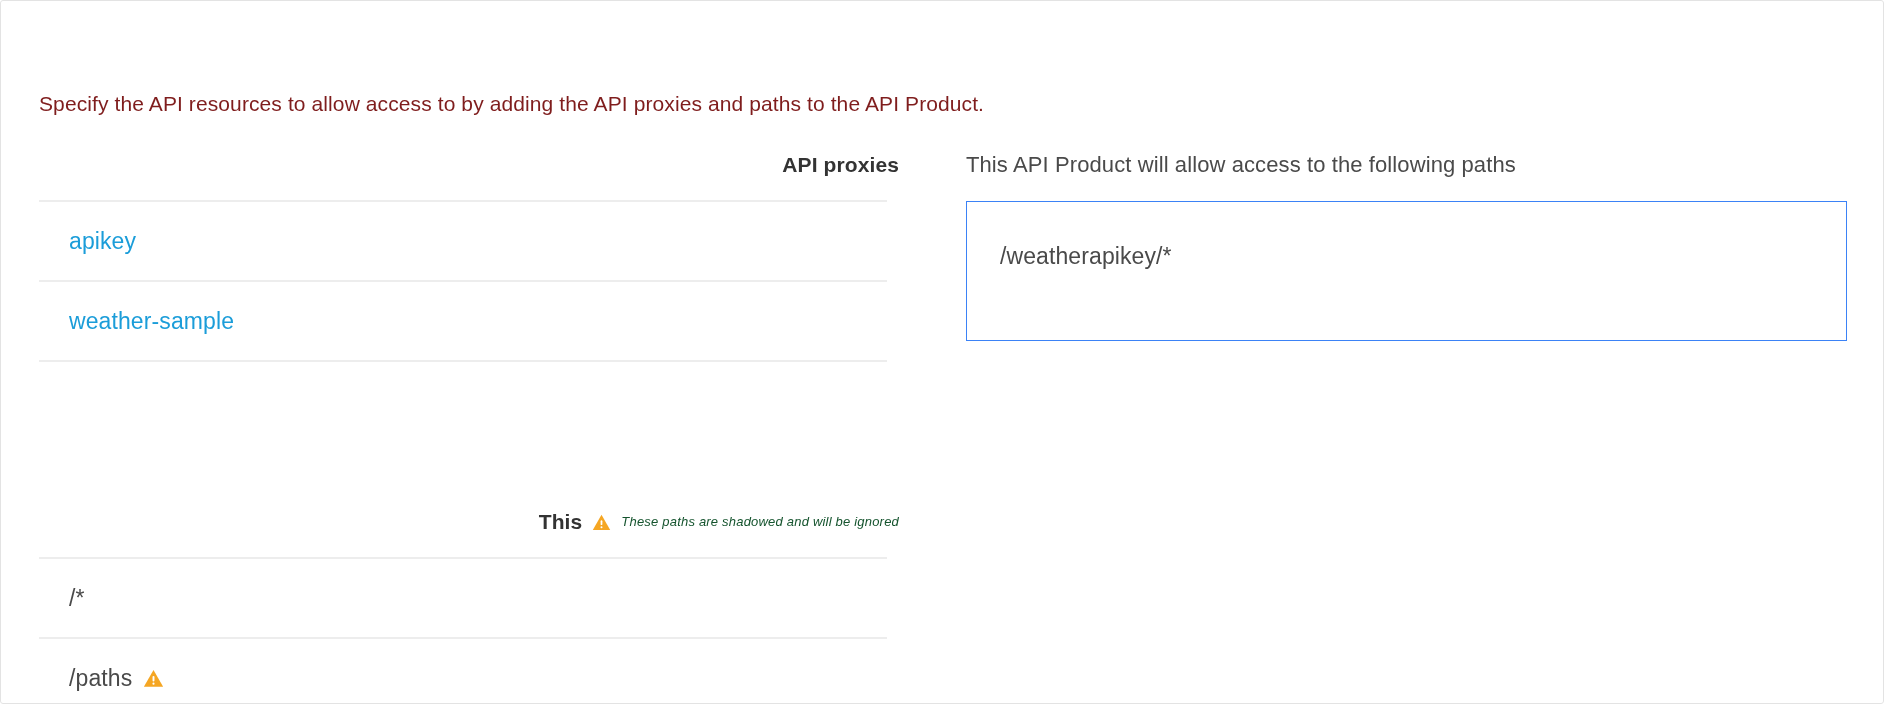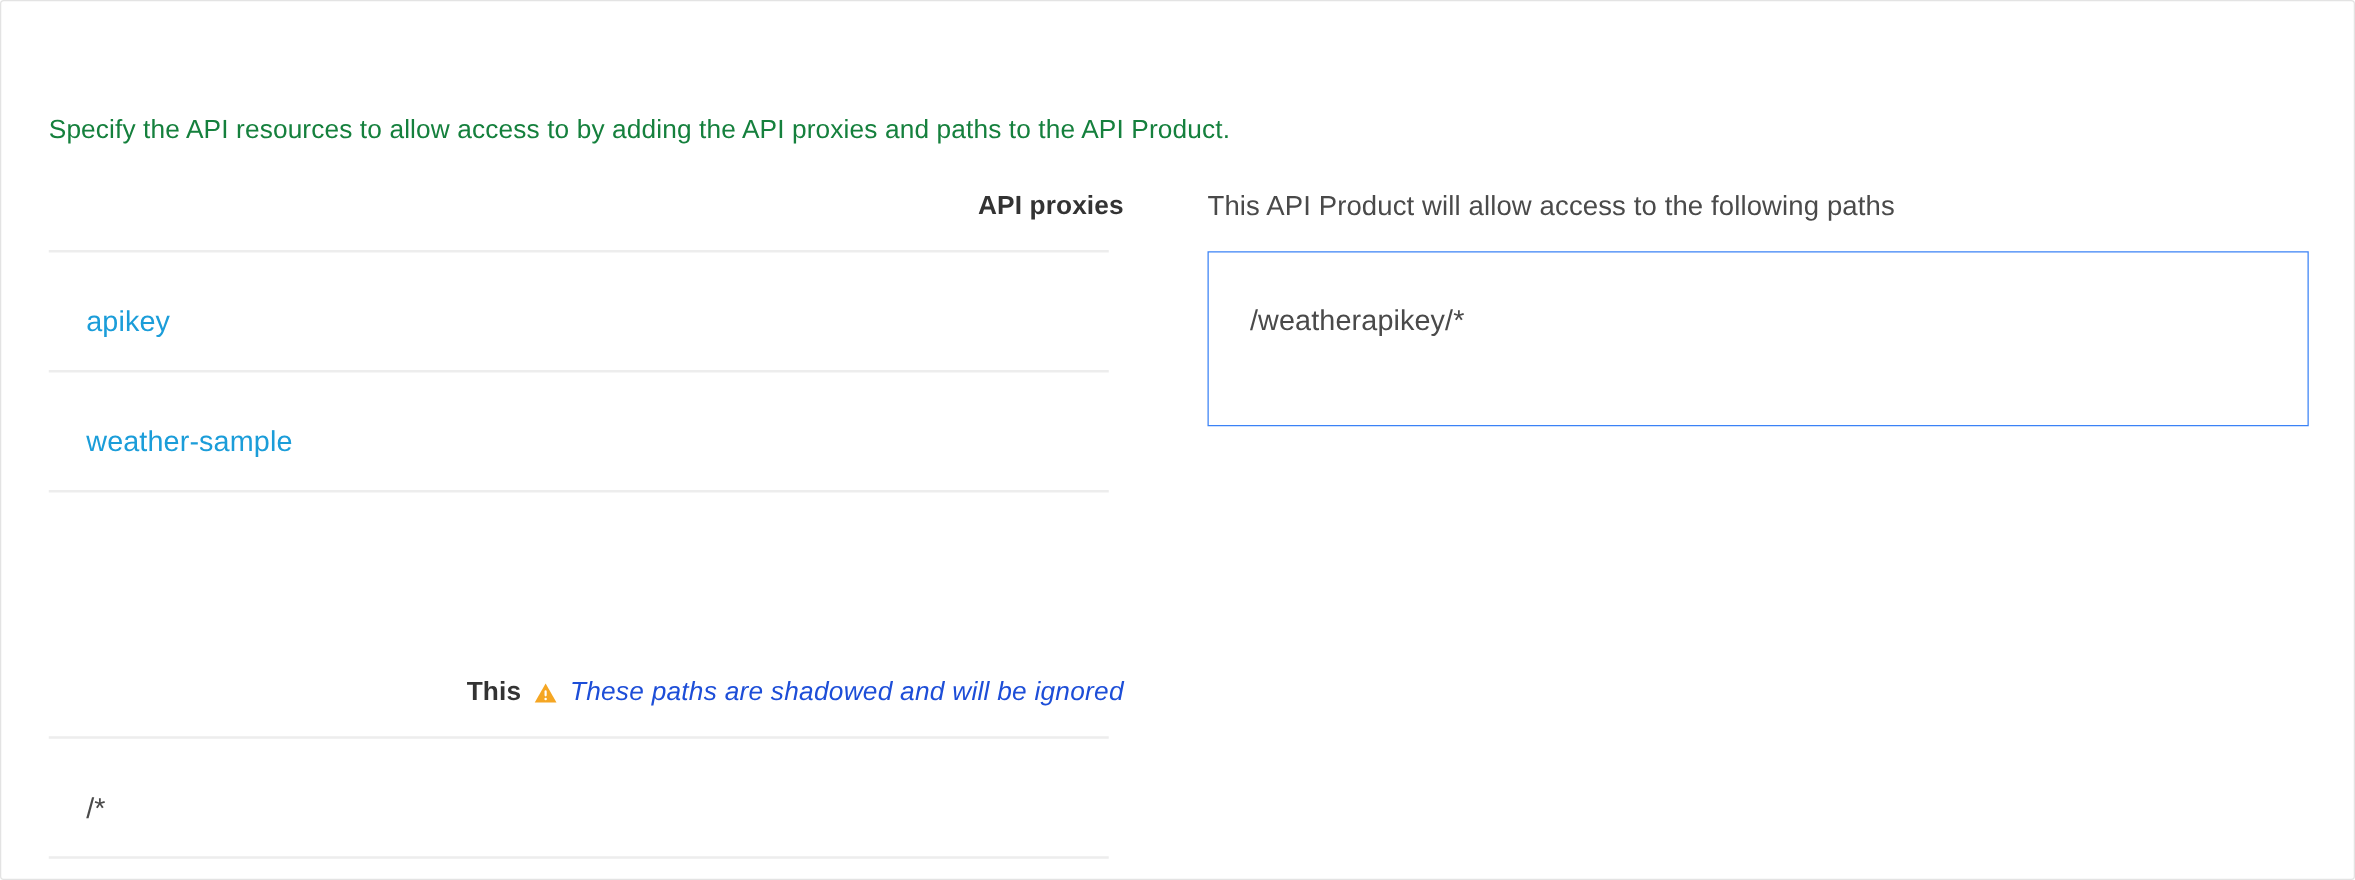--- a/index.html
+++ b/index.html
@@ -57,21 +57,21 @@
     justify-content: center;
   }
   .add-button svg { display: block; }
 
   
   .card-description {
     position: absolute;
     left: 38px;
     top: 88px;
     font-size: 21px;
-    color: #15803d;
+    color: #7f1d1d;
     line-height: 30px;
     letter-spacing: 0.1px;
   }
 
   
   .body-columns {
     position: absolute;
     left: 0;
     top: 150px;
     right: 0;
@@ -99,38 +99,37 @@
     line-height: 28px;
     display: flex;
     align-items: center;
     gap: 10px;
     white-space: nowrap;
     justify-content: flex-end;
   }
   .section-label .shadow-note {
     font-weight: 400;
     font-style: italic;
-    color: #1d4ed8;
-    font-size: 21px;
+    color: #14532d;
+    font-size: 13px;
     letter-spacing: 0.2px;
   }
 
   .list {
     margin-top: 21px;
     width: 848px;
     border-top: 2px solid #ededed;
   }
   .list-row {
     box-sizing: border-box;
     height: 80px;
     display: flex;
     align-items: center;
     padding-left: 30px;
     border-bottom: 2px solid #ededed;
-    margin-top: 16px;
   }
 
   .proxy-link {
     font-size: 23px;
     color: #1b9dd9;
     text-decoration: none;
     letter-spacing: 0.1px;
     cursor: pointer;
   }
   .path-text {

